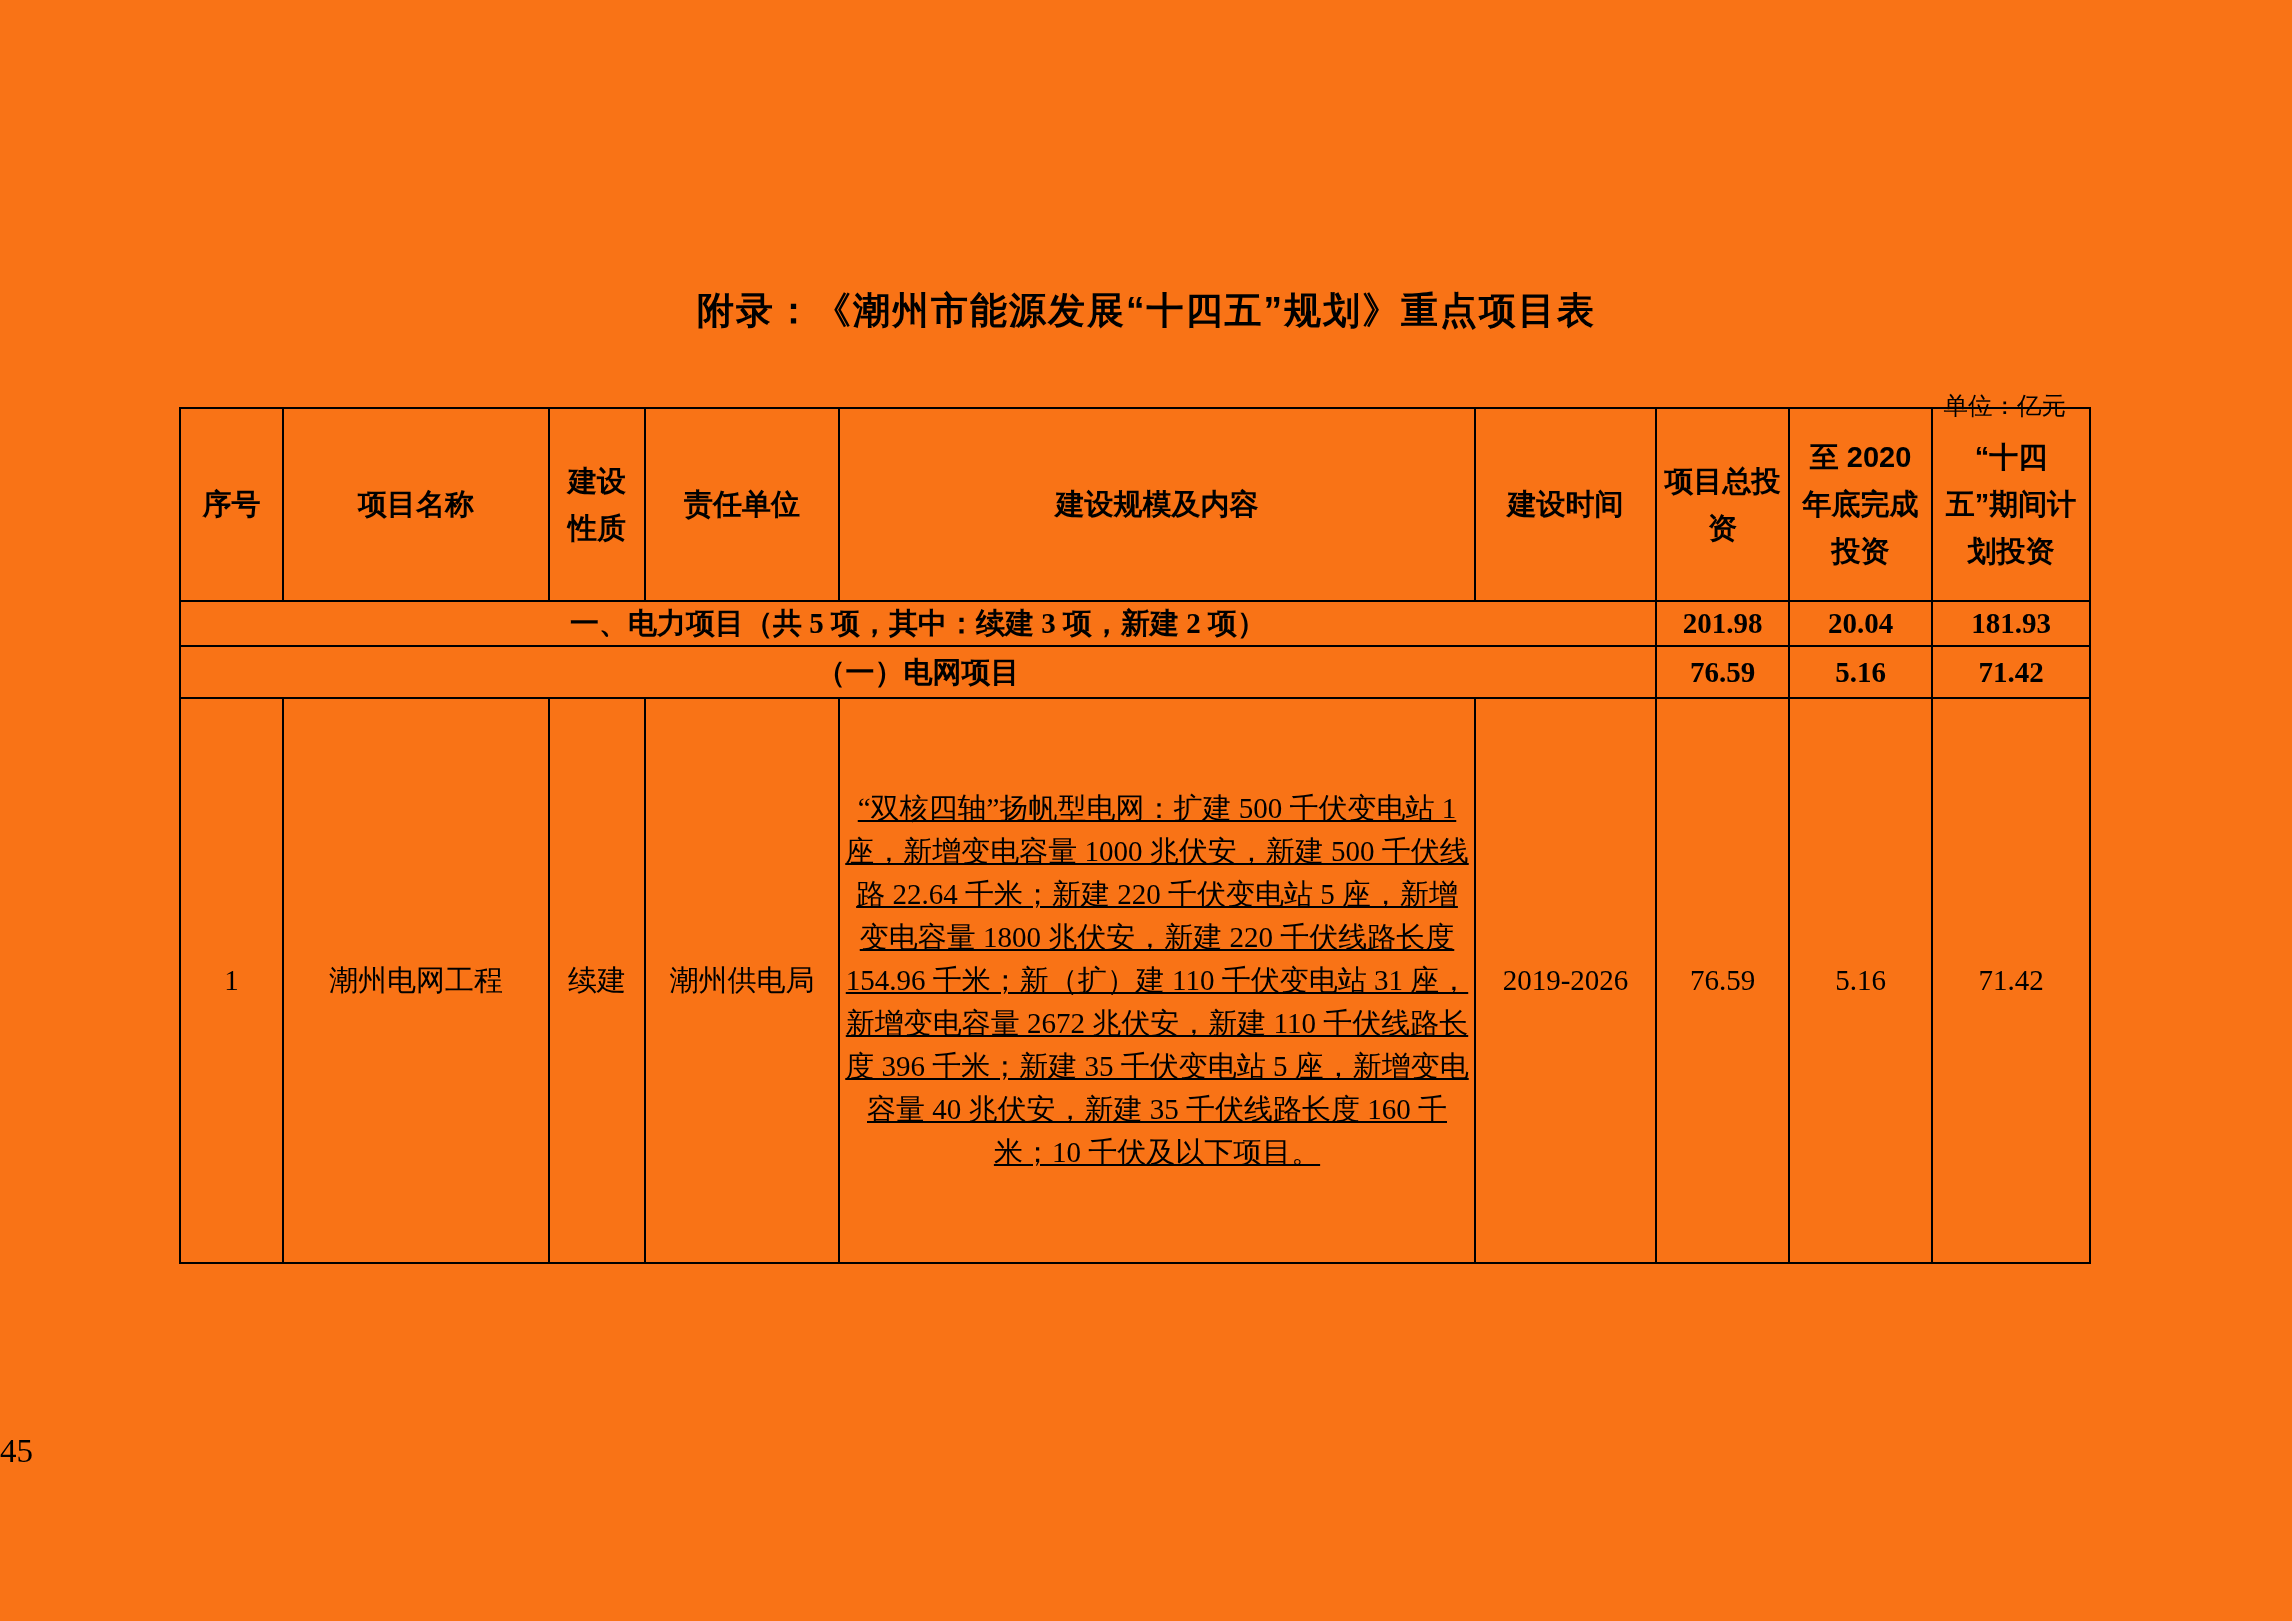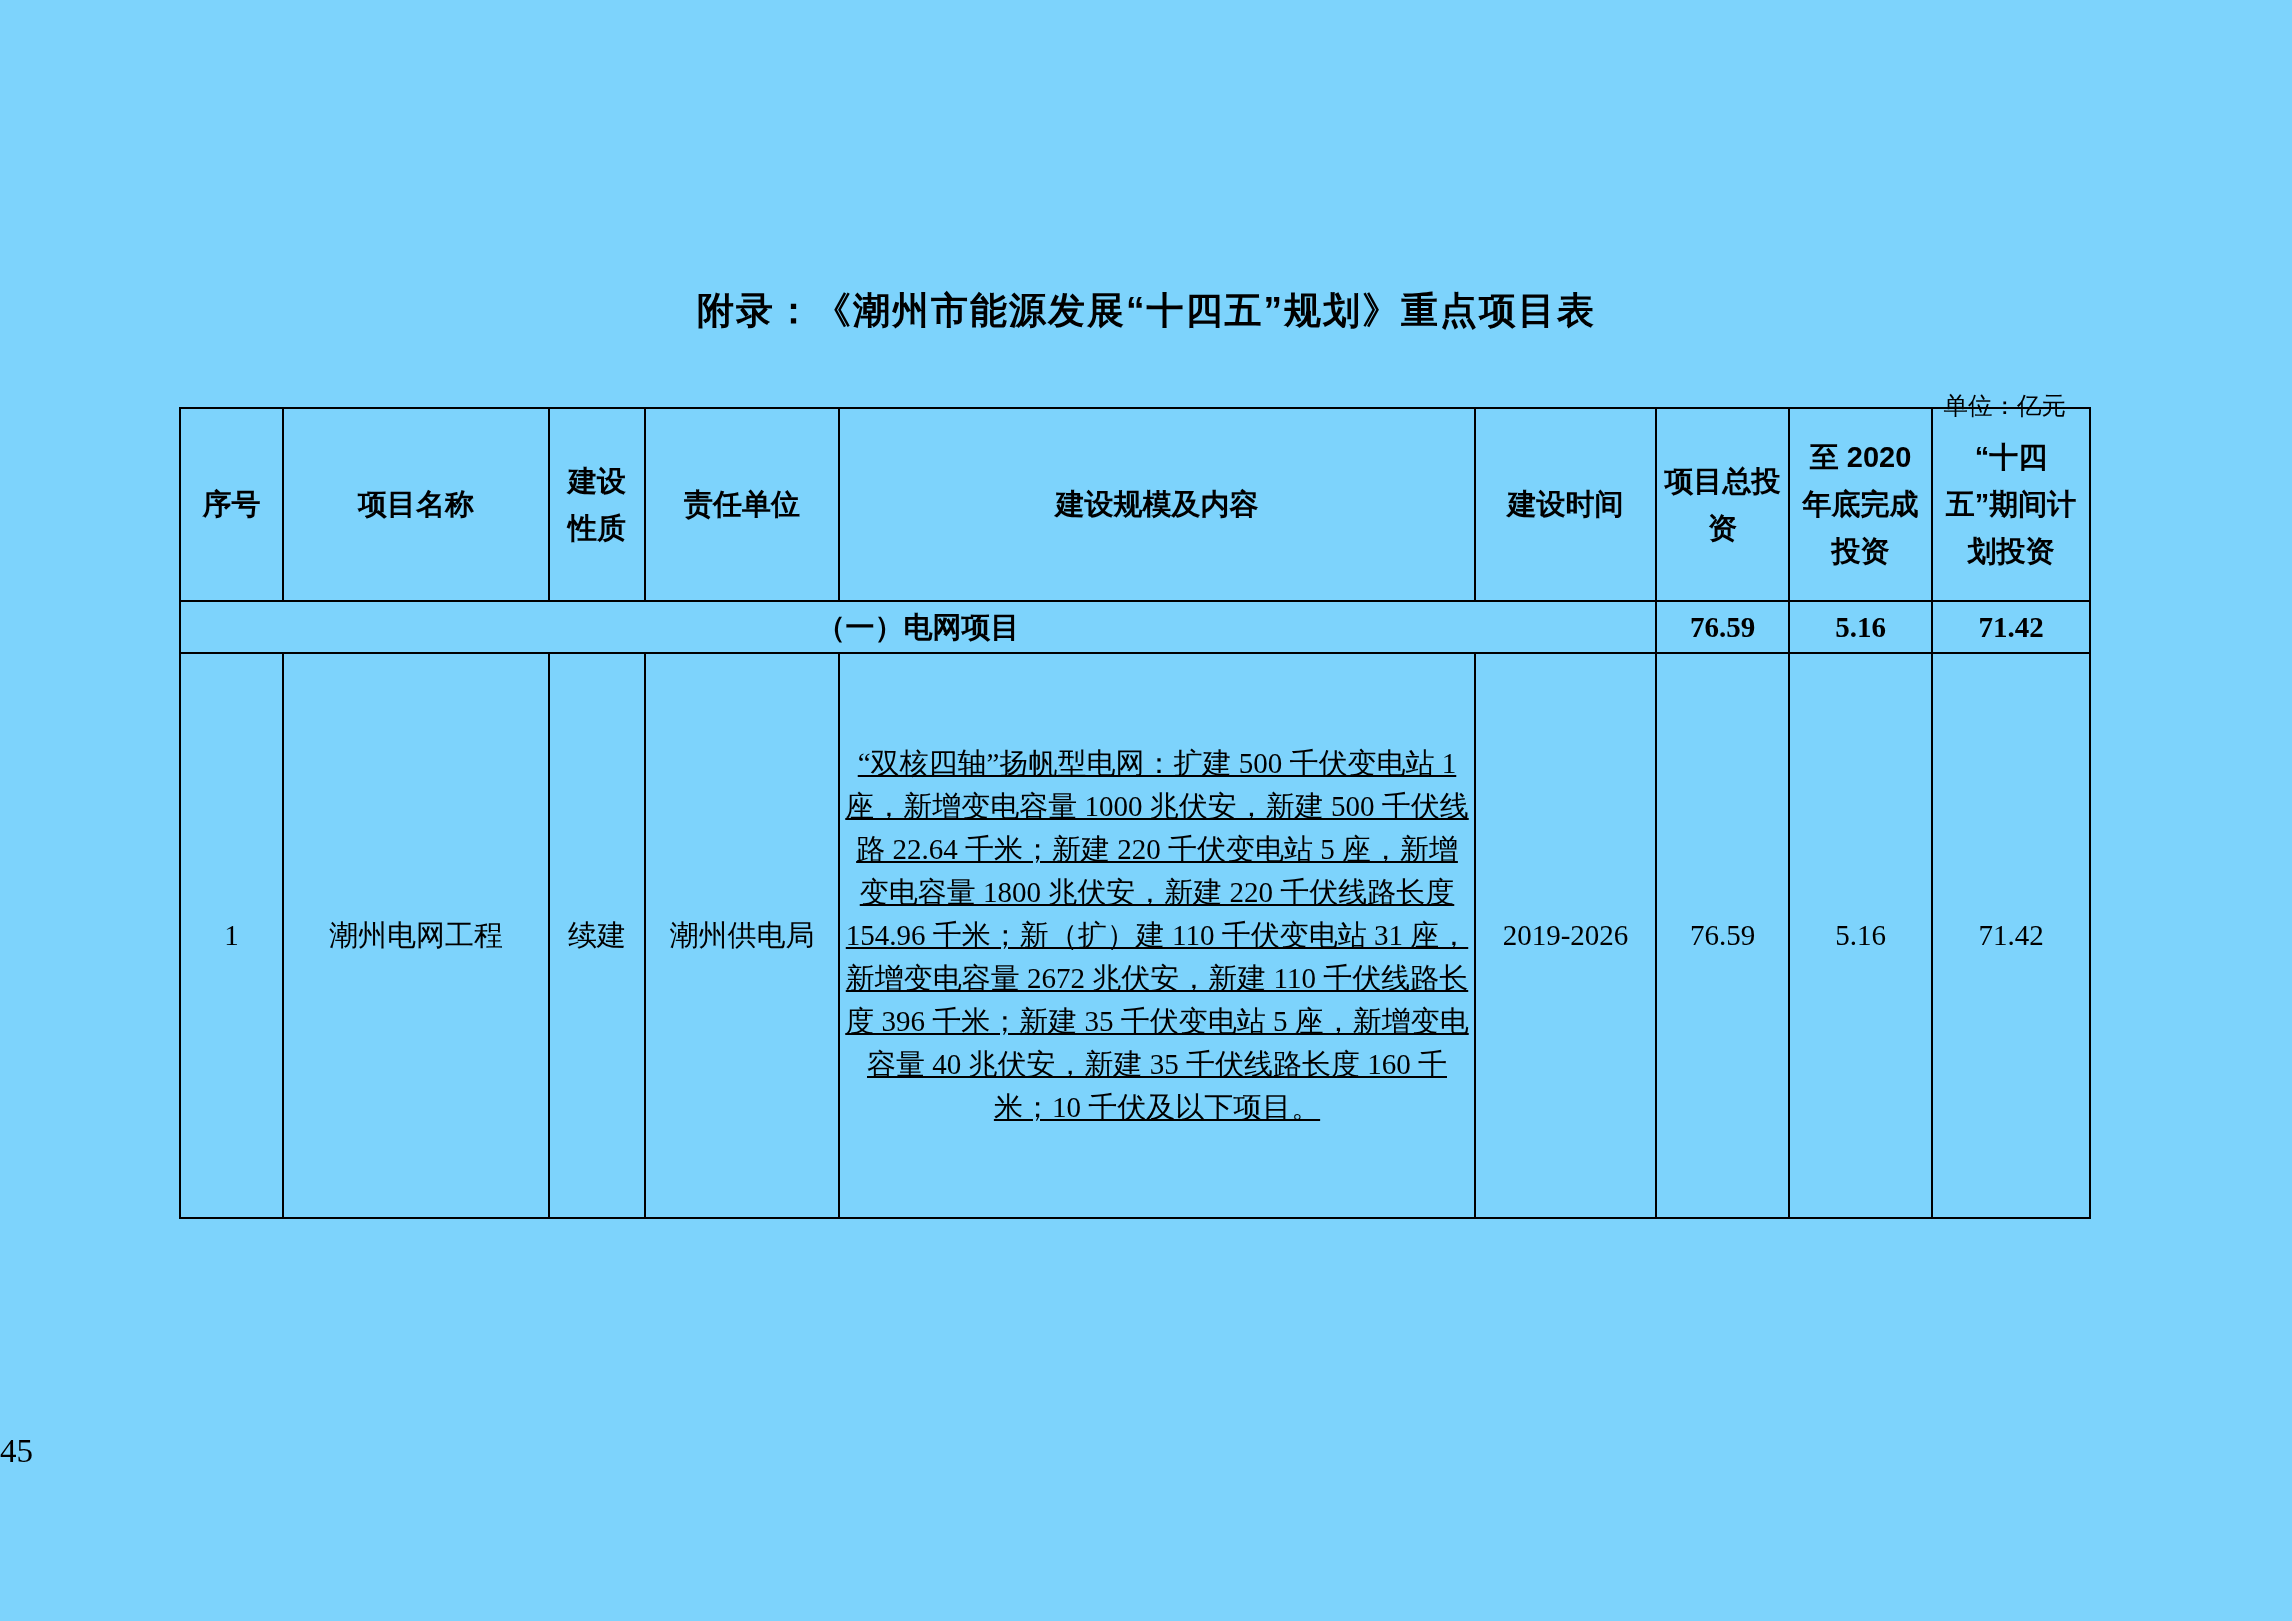--- a/index.html
+++ b/index.html
@@ -1,19 +1,19 @@
 <!DOCTYPE html>
 <html><head>
 <meta charset="utf-8">
 <style>
   html,body{margin:0;padding:0;background:#ffffff;}
   .page{
     position:relative;
     width:2293px;height:1621px;
-    background:#7dd3fc;
+    background:#f97316;
     font-family:"Liberation Serif","DejaVu Serif",serif;
     color:#000;
   }
   .doc-title{
     position:absolute;top:287px;left:0;width:2293px;
     text-align:center;
     font-family:"Liberation Sans","DejaVu Sans",sans-serif;
     font-weight:700;font-size:37px;line-height:47px;
     letter-spacing:2px;
   }
@@ -91,20 +91,26 @@
       <th class="pad-tight">建设性质</th>
       <th>责任单位</th>
       <th>建设规模及内容</th>
       <th>建设时间</th>
       <th class="pad-tight">项目总投资</th>
       <th class="pad-wide">至 2020 年底完成投资</th>
       <th class="pad-wider">“十四五”期间计划投资</th>
     </tr>
 
 
+    <tr class="sum2">
+      <td class="sum-label" colspan="6">一、电力项目（共 5 项，其中：续建 3 项，新建 2 项）</td>
+      <td class="sum-num">201.98</td>
+      <td class="sum-num">20.04</td>
+      <td class="sum-num">181.93</td>
+    </tr>
 
     <tr class="sum3">
       <td class="sum-label" colspan="6">（一）电网项目</td>
       <td class="sum-num">76.59</td>
       <td class="sum-num">5.16</td>
       <td class="sum-num">71.42</td>
     </tr>
 
     <tr class="proj">
       <td class="cell">1</td>

